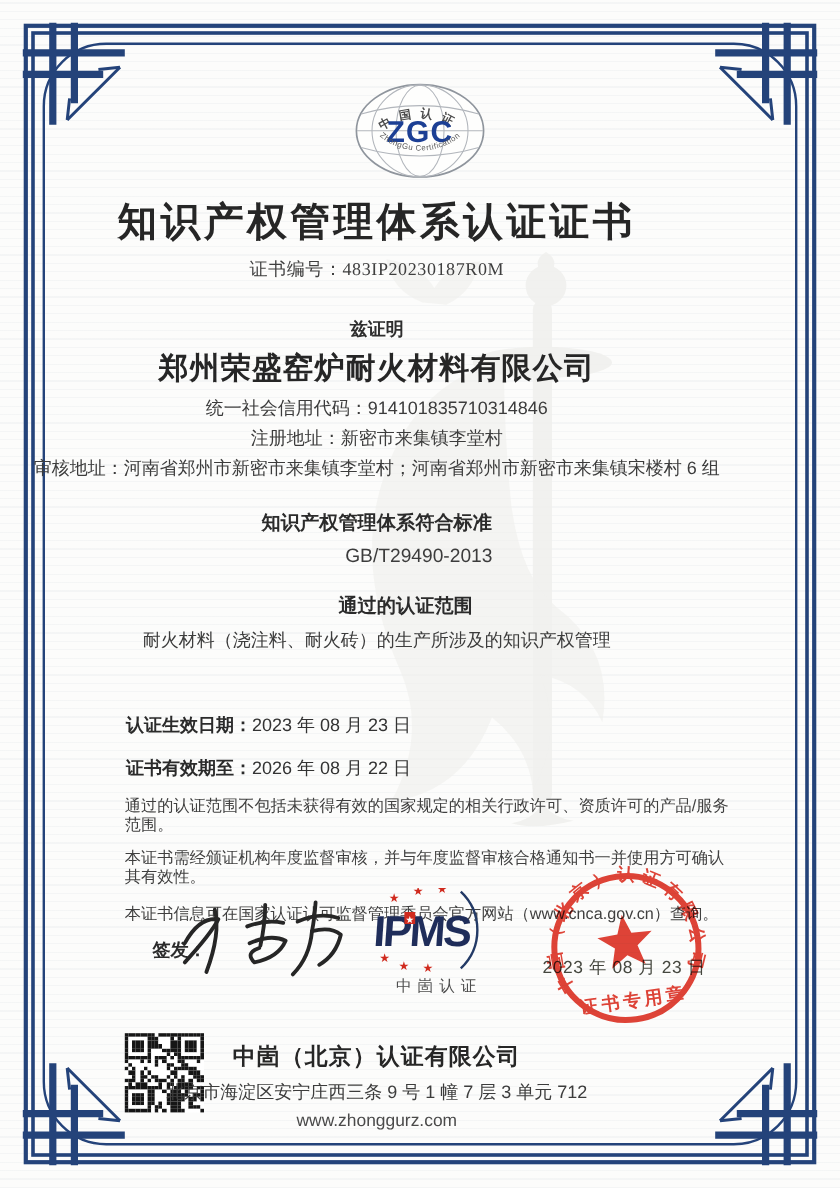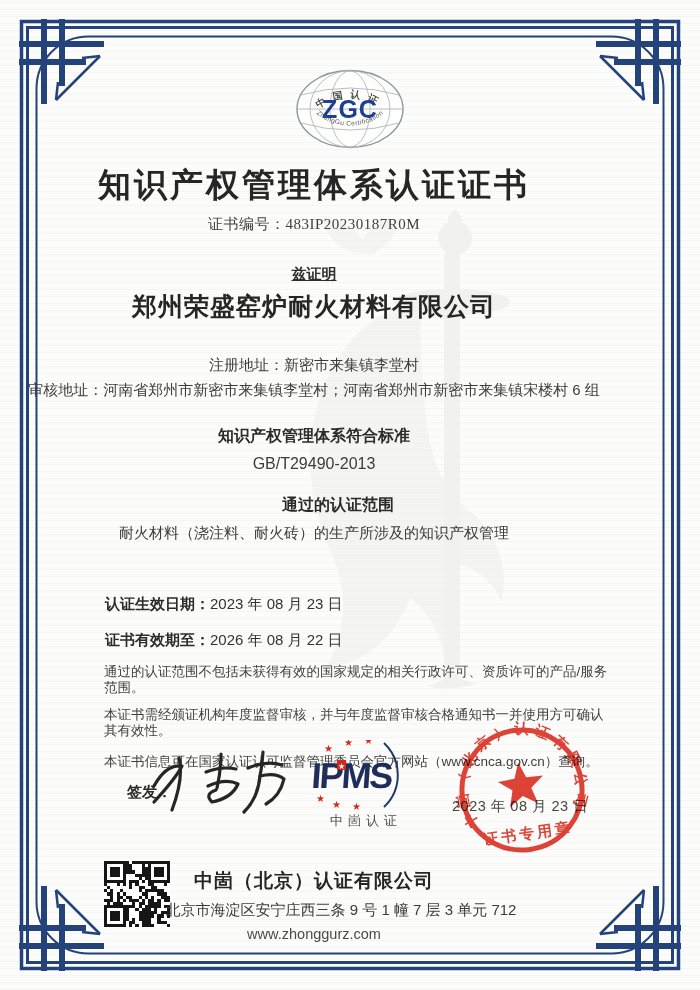--- a/index.html
+++ b/index.html
@@ -11,45 +11,45 @@
     color:#3c3c3c;
   }
   .abs{position:absolute;}
   .center{left:0;width:628px;text-align:center;}
   .wm{z-index:1;}
   .frame{z-index:2;pointer-events:none;}
   .txt{z-index:3;}
   .stamp{z-index:4;}
   .title{top:163px;font-size:33px;font-weight:bold;color:#262626;letter-spacing:3px;}
   .cert-no{top:215px;font-size:15px;color:#3f3f3f;letter-spacing:.5px;font-family:Liberation Serif, serif;}
-  .declare{top:265px;font-size:15px;font-weight:bold;color:#2e2e2e;text-decoration:underline;}
+  .declare{top:265px;font-size:15px;font-weight:bold;color:#2e2e2e;}
   .company{top:290px;font-size:25px;font-weight:bold;color:#262626;letter-spacing:1px;}
   .credit{top:331px;font-size:15px;}
   .reg{top:356px;font-size:15px;}
   .audit{top:381px;font-size:15px;}
   .std-head{top:426px;font-size:16px;font-weight:bold;color:#2b2b2b;}
-  .std-code{top:455px;font-size:16px;}
+  .std-code{top:455px;font-size:16px;margin-left:35px;}
   .scope-head{top:495px;font-size:16px;font-weight:bold;color:#2b2b2b;padding-left:24px;}
   .scope-text{top:524px;font-size:15px;}
   .dateline{left:105px;font-size:15px;color:#333;}
   .d1{top:595px;} .d2{top:631px;}
   .dateline b{font-weight:bold;color:#2b2b2b;}
   .note{left:104px;width:505px;font-size:13.5px;color:#3f3f3f;text-align:left;line-height:1.2;}
   .n1{top:664px;} .n2{top:691px;margin-top:16px;} .n3{top:718px;margin-top:36px;}
   .issue-label{left:103px;top:783px;font-size:15px;font-weight:bold;color:#2b2b2b;margin-left:24px;}
   .signature{left:146px;top:748px;}
   .ipms{left:310px;top:740px;width:112px;text-align:center;}
   .ipms-caption{font-size:13px;color:#4d4d4d;letter-spacing:5px;margin-top:-2px;}
   .stamp-box{left:444px;top:712px;width:156px;height:156px;opacity:.88;mix-blend-mode:multiply;}
   .stamp-date{left:452px;top:797px;font-size:14.5px;color:#45473f;letter-spacing:.5px;z-index:3;}
   .qr{left:104px;top:861px;width:66px;height:66px;background:#fff;display:grid;
       grid-template-columns:repeat(21,1fr);grid-template-rows:repeat(21,1fr);z-index:3;}
   .qr div{background:#fff;} .qr div.on{background:#161616;}
   .f-company{top:868px;font-size:19px;font-weight:bold;color:#262626;letter-spacing:1px;}
-  .f-address{top:901px;font-size:15px;color:#3c3c3c;padding-left:27px;}
+  .f-address{top:901px;font-size:15px;color:#3c3c3c;}
   .f-web{top:926px;font-size:14.5px;color:#4a4a4a;}
 </style>
 </head>
 <body>
 
 <div class="page">
 
   <svg class="abs wm" width="700" height="990" style="left:0;top:0;">
     <g fill="#f0f0ed" stroke="none" opacity="0.85">
       <circle cx="455" cy="238" r="17"></circle>
@@ -100,20 +100,23 @@
     </text>
   </svg>
 
   <div class="abs center txt title">知识产权管理体系认证证书</div>
   <div class="abs center txt cert-no">
     <span>证书编号：</span><span>483IP20230187R0M</span>
   </div>
 
   <div class="abs center txt declare">兹证明</div>
   <div class="abs center txt company">郑州荣盛窑炉耐火材料有限公司</div>
+  <div class="abs center txt credit">
+    <span>统一社会信用代码：</span><span>914101835710314846</span>
+  </div>
   <div class="abs center txt reg">
     <span>注册地址：</span><span>新密市来集镇李堂村</span>
   </div>
   <div class="abs center txt audit">
     <span>审核地址：</span><span>河南省郑州市新密市来集镇李堂村；河南省郑州市新密市来集镇宋楼村 6 组</span>
   </div>
 
   <div class="abs center txt std-head">知识产权管理体系符合标准</div>
   <div class="abs center txt std-code">GB/T29490-2013</div>
 

